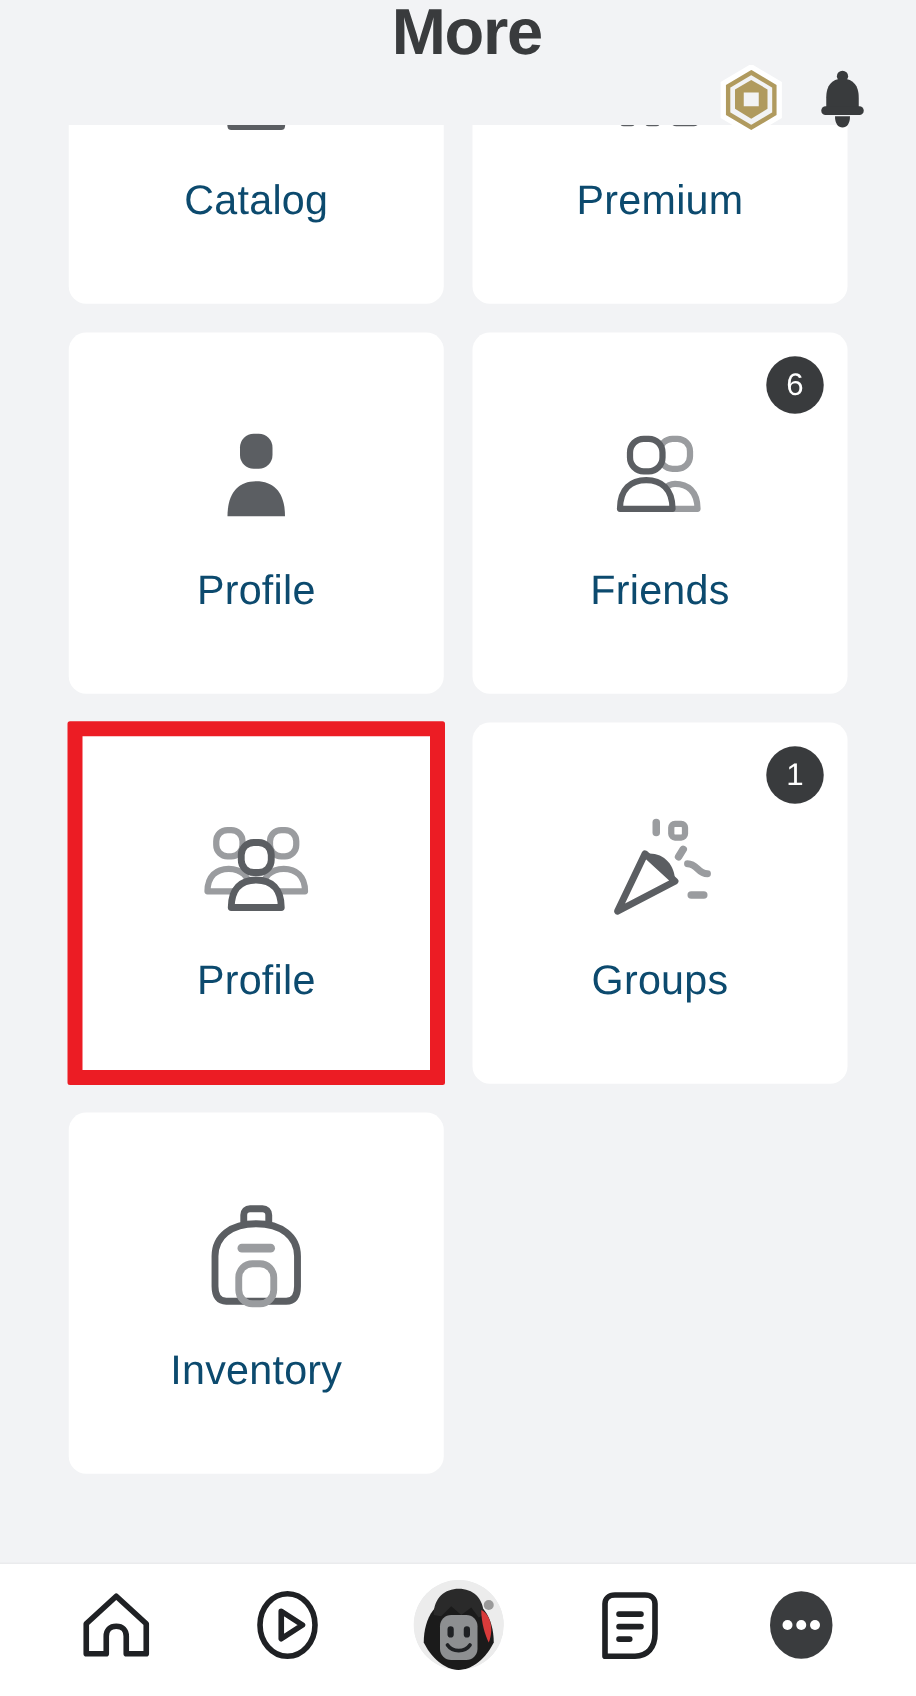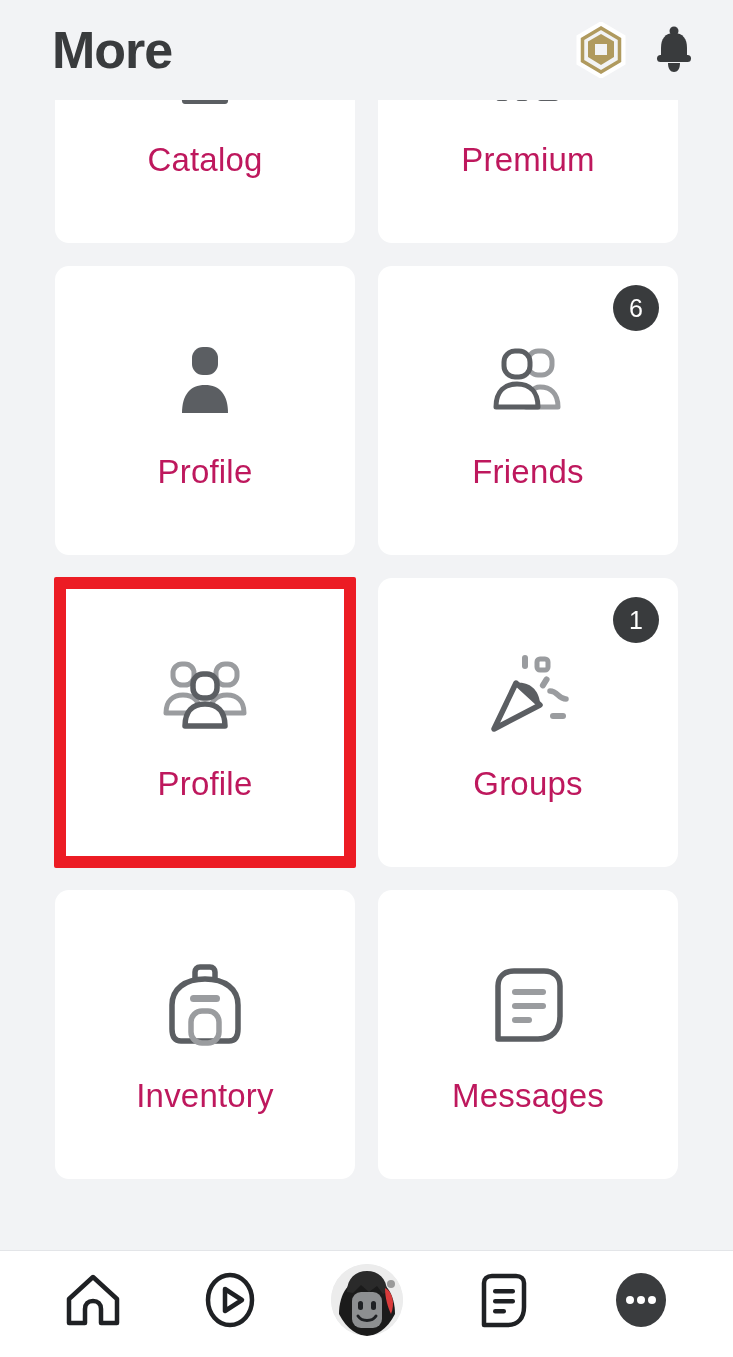--- a/index.html
+++ b/index.html
@@ -18,20 +18,21 @@
 
   
   .header {
     height: 100px;
     background: #f2f3f5;
     display: flex;
     align-items: center;
     padding: 0 38px 0 52px;
     position: relative;
     z-index: 5;
+    flex-direction: column;
   }
 
   .page-title {
     font-size: 52px;
     font-weight: bold;
     color: #393b3d;
     letter-spacing: -1px;
     line-height: 1;
   }
 
@@ -82,21 +83,21 @@
     height: 96px;
     display: flex;
     align-items: center;
     justify-content: center;
     margin-bottom: 26px;
   }
   .tile-icon svg { display: block; }
 
   .tile-label {
     font-size: 33px;
-    color: #be185d;
+    color: #0c4a6e;
     line-height: 1;
     letter-spacing: 0.2px;
   }
 
   .badge {
     position: absolute;
     top: 19px;
     right: 19px;
     width: 46px;
     height: 46px;
@@ -267,31 +268,20 @@
         <svg width="92" height="92" viewBox="0 0 92 92">
           <path d="M36 20 L36 13 C36 10 38 8 41 8 L51 8 C54 8 56 10 56 13 L56 20" fill="none" stroke="#5b5e62" stroke-width="5.5" stroke-linejoin="round"></path>
           <path d="M22 82 C16 82 13 78 13 70 L13 46 C13 30 26 20 46 20 C66 20 79 30 79 46 L79 70 C79 78 76 82 70 82 Z" fill="none" stroke="#5b5e62" stroke-width="5.5" stroke-linejoin="round"></path>
           <rect x="31" y="36" width="30" height="7" rx="3.5" fill="#9a9c9f"></rect>
           <rect x="32" y="52" width="28" height="32" rx="11" fill="none" stroke="#9a9c9f" stroke-width="5.5"></rect>
         </svg>
       </div>
       <div class="tile-label">Inventory</div>
     </div>
 
-    <div class="tile">
-      <div class="tile-icon">
-        <svg width="92" height="92" viewBox="0 0 92 92">
-          <path d="M16 80 L16 27 C16 18 22 12 32 12 L62 12 C72 12 78 18 78 27 L78 57 C78 71 70 80 56 80 Z" fill="none" stroke="#5b5e62" stroke-width="5.5" stroke-linejoin="round"></path>
-          <rect x="30" y="30" width="34" height="6" rx="3" fill="#9a9c9f"></rect>
-          <rect x="30" y="44" width="34" height="6" rx="3" fill="#9a9c9f"></rect>
-          <rect x="30" y="58" width="20" height="6" rx="3" fill="#9a9c9f"></rect>
-        </svg>
-      </div>
-      <div class="tile-label">Messages</div>
-    </div>
 
   </div>
 </div>
 
 <div class="bottom-nav">
 
   <div class="nav-item">
     <span>
       <svg width="58" height="58" viewBox="0 0 58 58">
         <path d="M5 28 L29 6 L53 28 L53 52 L37 52 L37 38 C37 33 34 30 29 30 C24 30 21 33 21 38 L21 52 L5 52 Z" fill="none" stroke="#1f2124" stroke-width="4.5" stroke-linejoin="round"></path>

